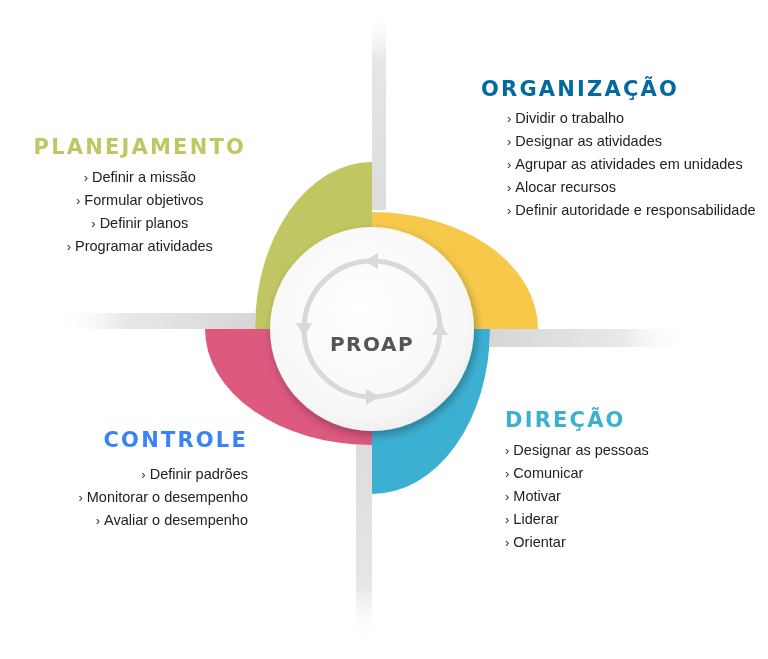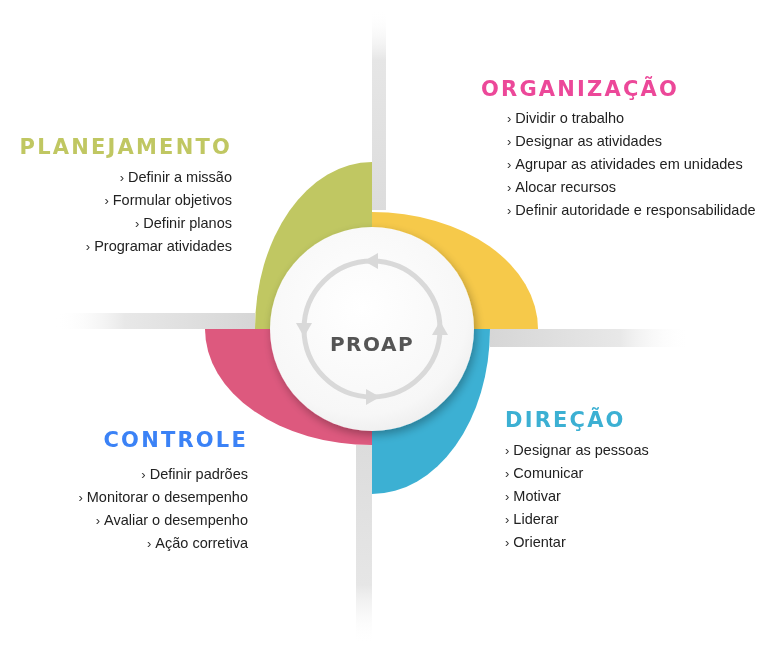--- a/index.html
+++ b/index.html
@@ -82,48 +82,47 @@
       <polygon points="304,337 296,323 312,323"></polygon>
 
       <polygon points="380,397 366,389 366,405"></polygon>
 
       <polygon points="440,321 432,335 448,335"></polygon>
     </g>
   </svg>
 
   <div class="center-label">PROAP</div>
 
-  <div class="block right-align" style="right:536px; top:135px;">
+  <div class="block right-align" style="right:522px; top:135px;text-align:center;">
     <h2 style="color:#c0c762;">PLANEJAMENTO</h2>
     <ul style="margin-top:7px;">
       <li><span class="arrow">›</span><span>Definir a missão</span></li>
       <li><span class="arrow">›</span><span>Formular objetivos</span></li>
       <li><span class="arrow">›</span><span>Definir planos</span></li>
       <li><span class="arrow">›</span><span>Programar atividades</span></li>
     </ul>
   </div>
 
   <div class="block left-align" style="left:481px; top:77px;">
-    <h2 style="color:#ec4899;">ORGANIZAÇÃO</h2>
+    <h2 style="color:#0369a1;">ORGANIZAÇÃO</h2>
     <ul style="margin-top:6px;margin-left:26px;">
       <li><span class="arrow">›</span><span>Dividir o trabalho</span></li>
       <li><span class="arrow">›</span><span>Designar as atividades</span></li>
       <li><span class="arrow">›</span><span>Agrupar as atividades em unidades</span></li>
       <li><span class="arrow">›</span><span>Alocar recursos</span></li>
       <li><span class="arrow">›</span><span>Definir autoridade e responsabilidade</span></li>
     </ul>
   </div>
 
   <div class="block right-align" style="right:520px; top:428px;">
     <h2 style="color:#3b82f6;">CONTROLE</h2>
     <ul style="margin-top:11px;">
       <li><span class="arrow">›</span><span>Definir padrões</span></li>
       <li><span class="arrow">›</span><span>Monitorar o desempenho</span></li>
       <li><span class="arrow">›</span><span>Avaliar o desempenho</span></li>
-      <li><span class="arrow">›</span><span>Ação corretiva</span></li>
     </ul>
   </div>
 
   <div class="block left-align" style="left:505px; top:408px;">
     <h2 style="color:#3cb0d3;">DIREÇÃO</h2>
     <ul style="margin-top:7px;">
       <li><span class="arrow">›</span><span>Designar as pessoas</span></li>
       <li><span class="arrow">›</span><span>Comunicar</span></li>
       <li><span class="arrow">›</span><span>Motivar</span></li>
       <li><span class="arrow">›</span><span>Liderar</span></li>

